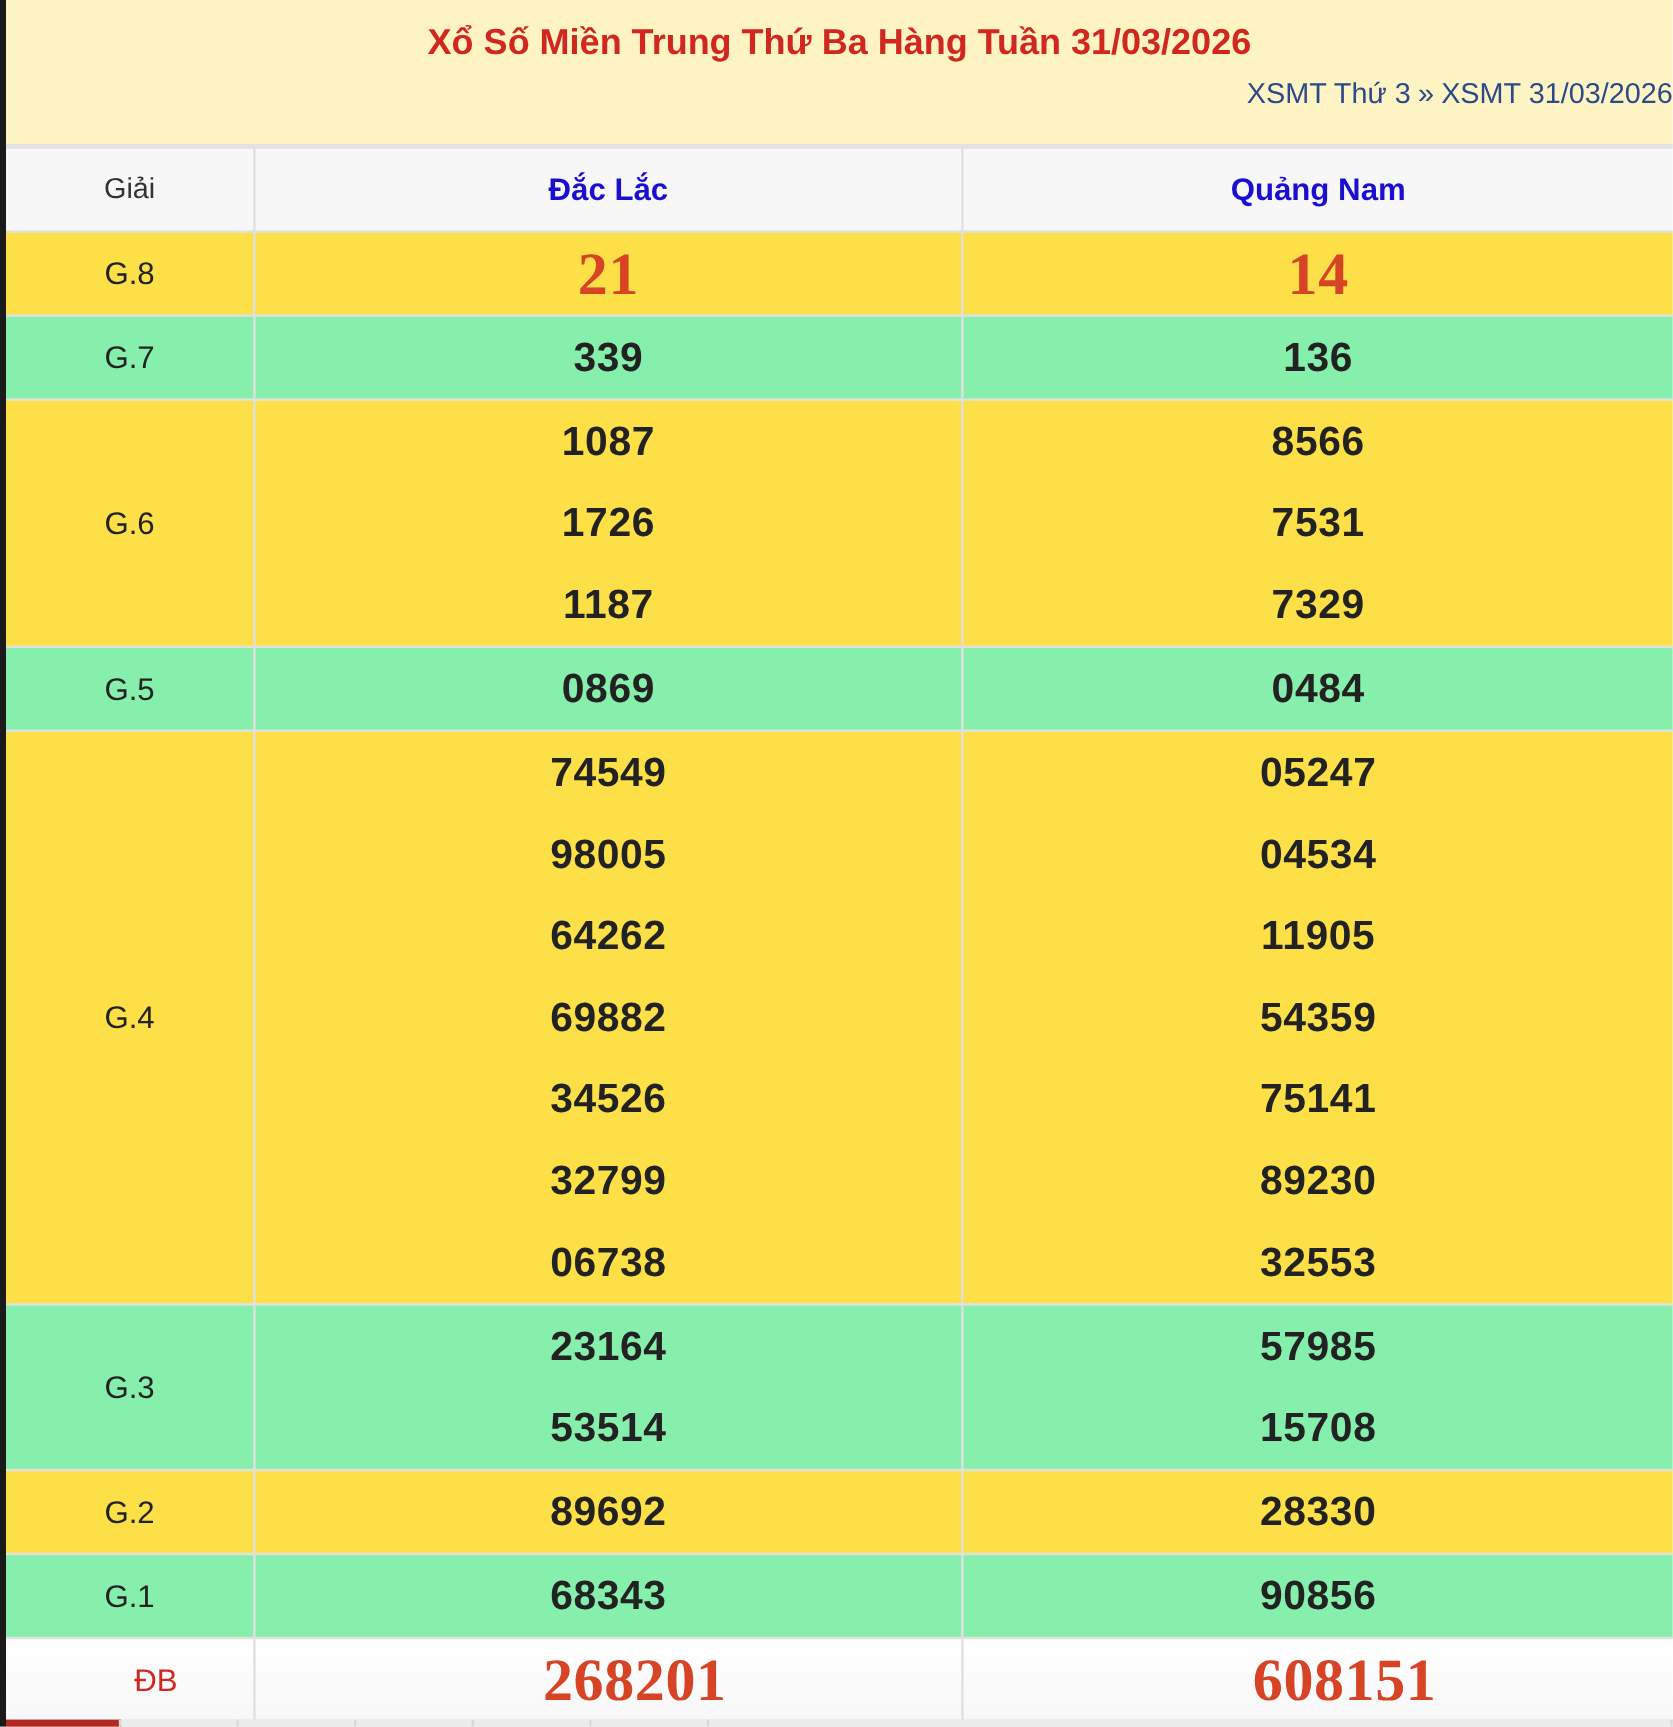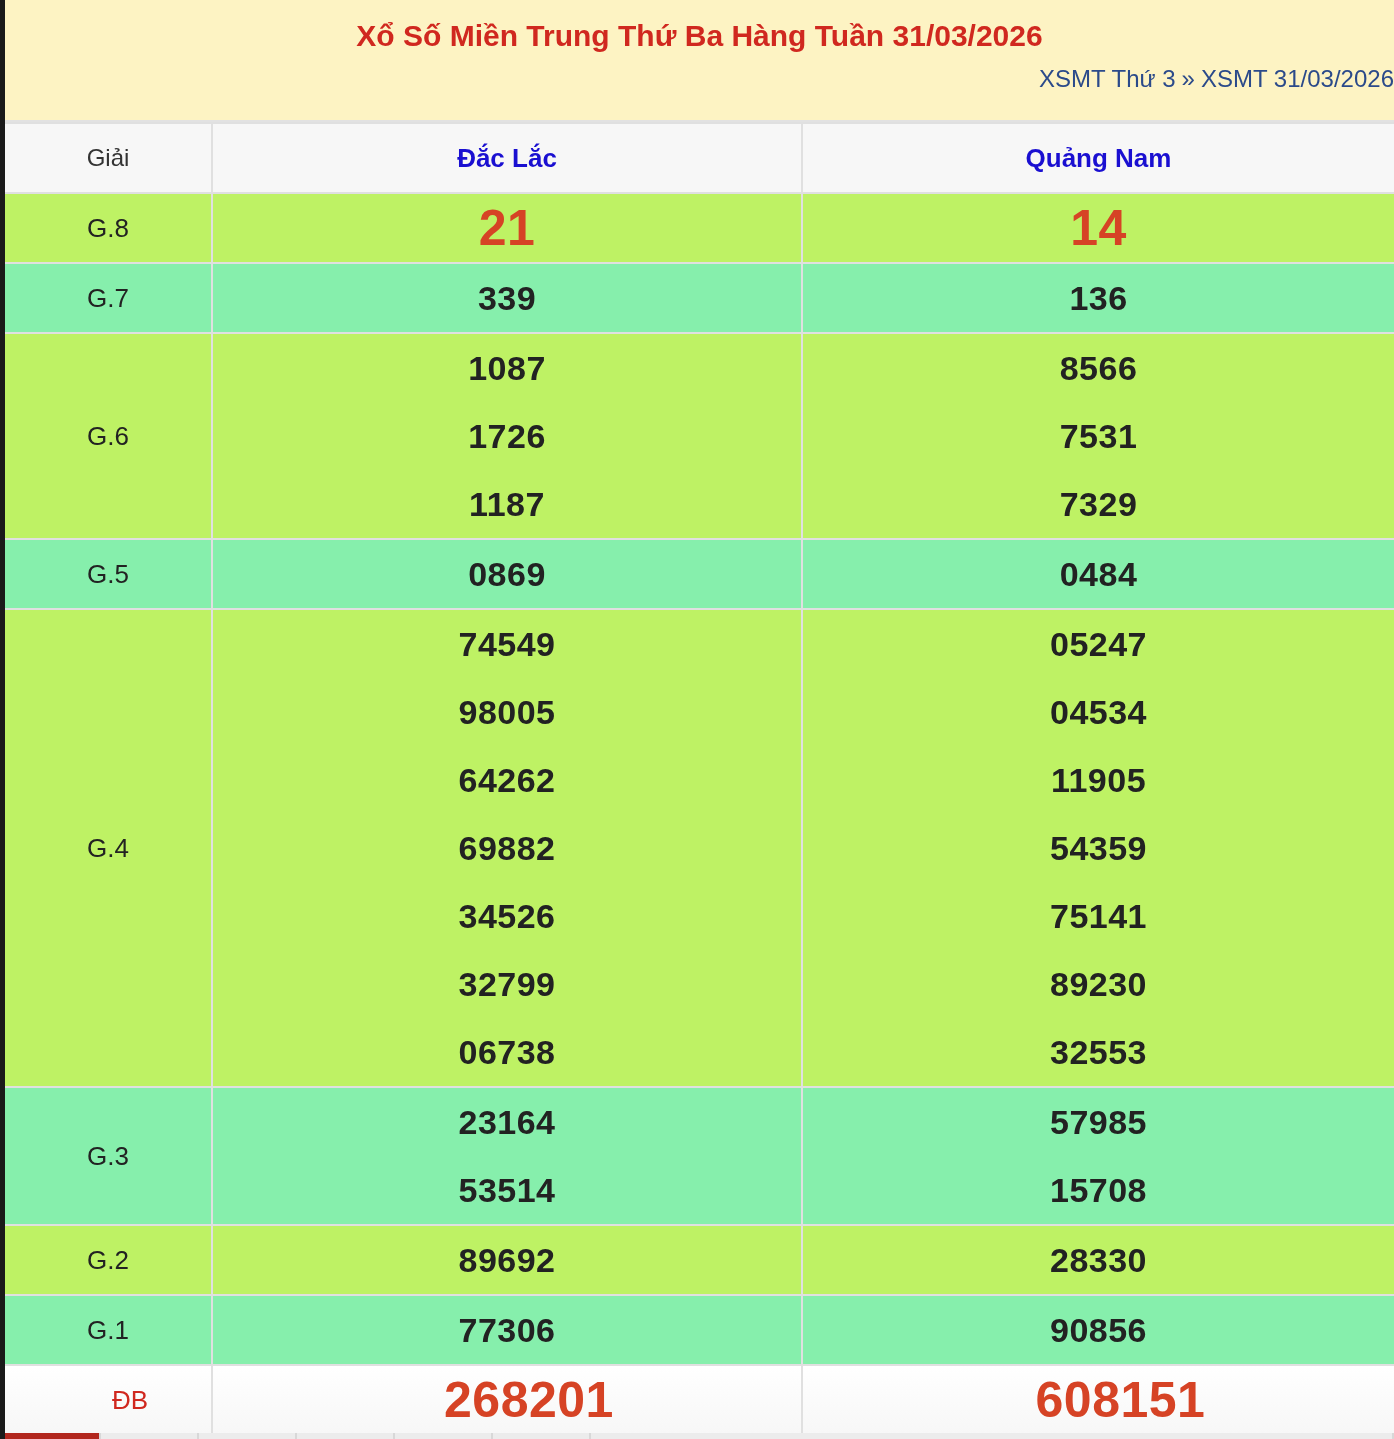--- a/index.html
+++ b/index.html
@@ -19,26 +19,26 @@
   td, th { border: 2px solid #e0e0e0; text-align: center; vertical-align: middle; }
   td:first-child, th:first-child { border-left: none; }
   td:last-child, th:last-child { border-right: none; }
   col.c0 { width: 207px; }
   col.c1 { width: 590px; }
   col.c2 { width: 592px; }
   tr.hdr th { height: 70px; background: #f7f7f7; font-weight: normal; }
   .giai-h { color: #333; font-size: 24px; }
   .prov { color: #1a0fd1; font-weight: bold; font-size: 26px; }
   tr.alt td { background: #86efac; }
-  tr.wht td { background: #bef264; text-align: center; }
+  tr.wht td { background: #fde047; text-align: center; }
   .lbl { font-size: 26px; color: #222; }
   .num { font-weight: bold; font-size: 34px; color: #222; line-height: 68px; display: block; letter-spacing: 0.5px; }
   .num.red { color: #d64325; }
   .lbl.red { color: #d0281f; }
-  .num.big { font-size: 50px; }
+  .num.big { font-size: 50px; font-family: Liberation Serif, serif; }
   td.cell { padding: 0; }
   tr.db td { background: linear-gradient(#ffffff, #f7f7f7); height: 70px; padding-left: 44px; }
   .tabs { position: absolute; left: 5px; top: 1433px; width: 1389px; height: 6px; background: #e6e6e6; display: flex; }
   .tab { height: 6px; border-right: 2px solid #d8d8d8; background: #ececec; }
   .tab.active { background: #b2271e; }
 </style>
 </head>
 <body>
 
 <div class="frame-edge"></div>
@@ -148,21 +148,21 @@
             <span class="num">89692</span>
           </td>
       <td class="cell">
             <span class="num">28330</span>
           </td>
     </tr>
 
     <tr class="alt" style="height:70px">
       <td><span class="lbl">G.1</span></td>
       <td class="cell">
-            <span class="num">77306</span>
+            <span class="num">68343</span>
           </td>
       <td class="cell">
             <span class="num">90856</span>
           </td>
     </tr>
 
     <tr class="db">
       <td><span class="lbl red">ĐB</span></td>
       <td class="cell">
             <span class="num red big">268201</span>

